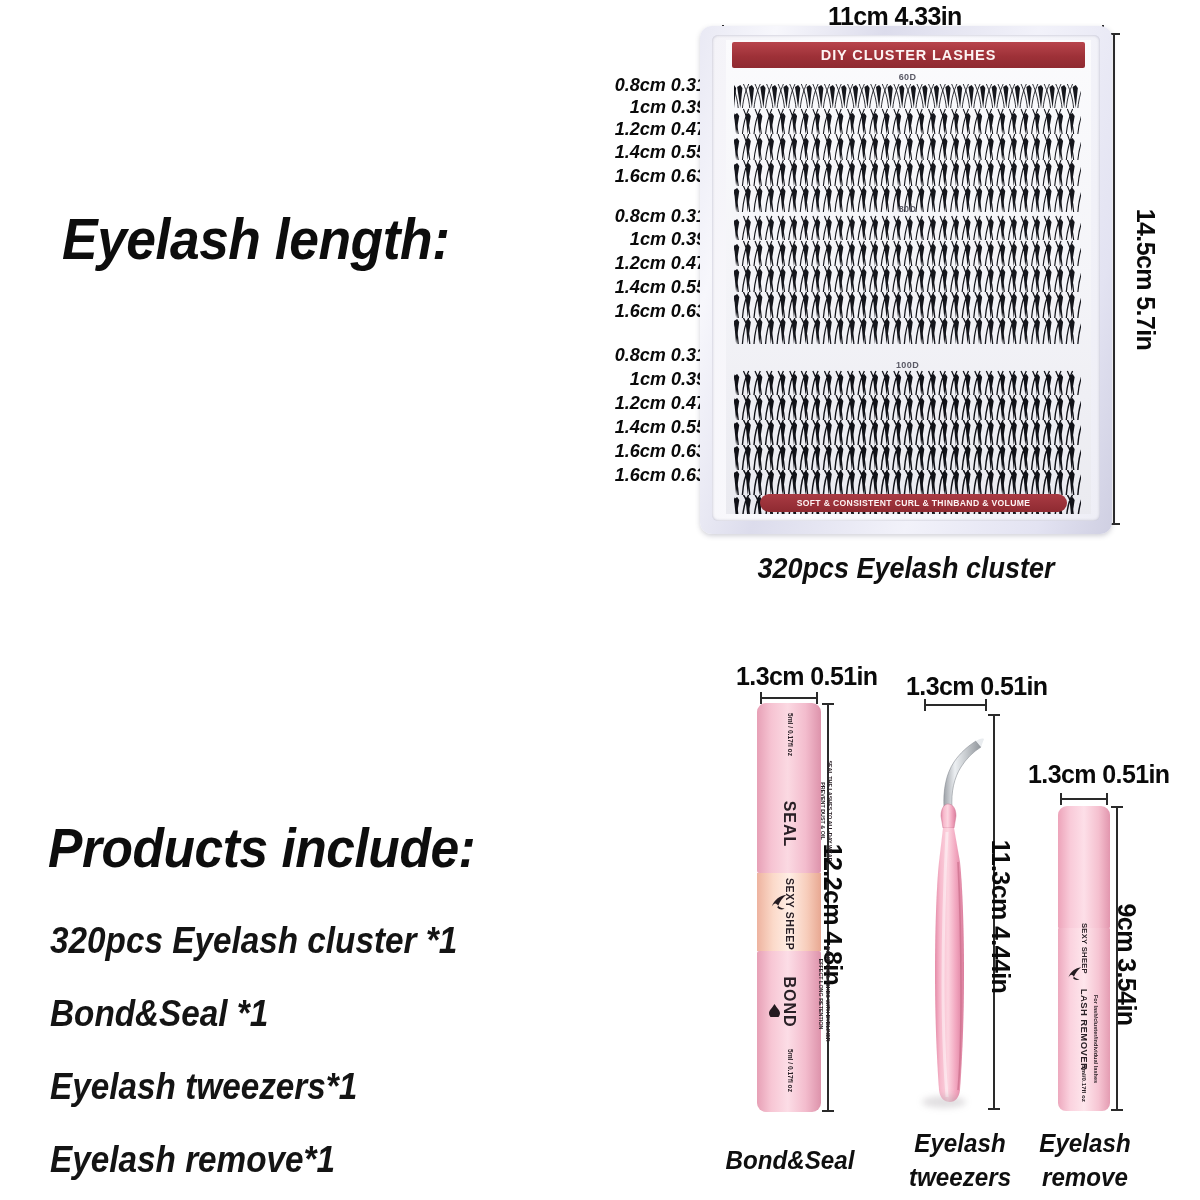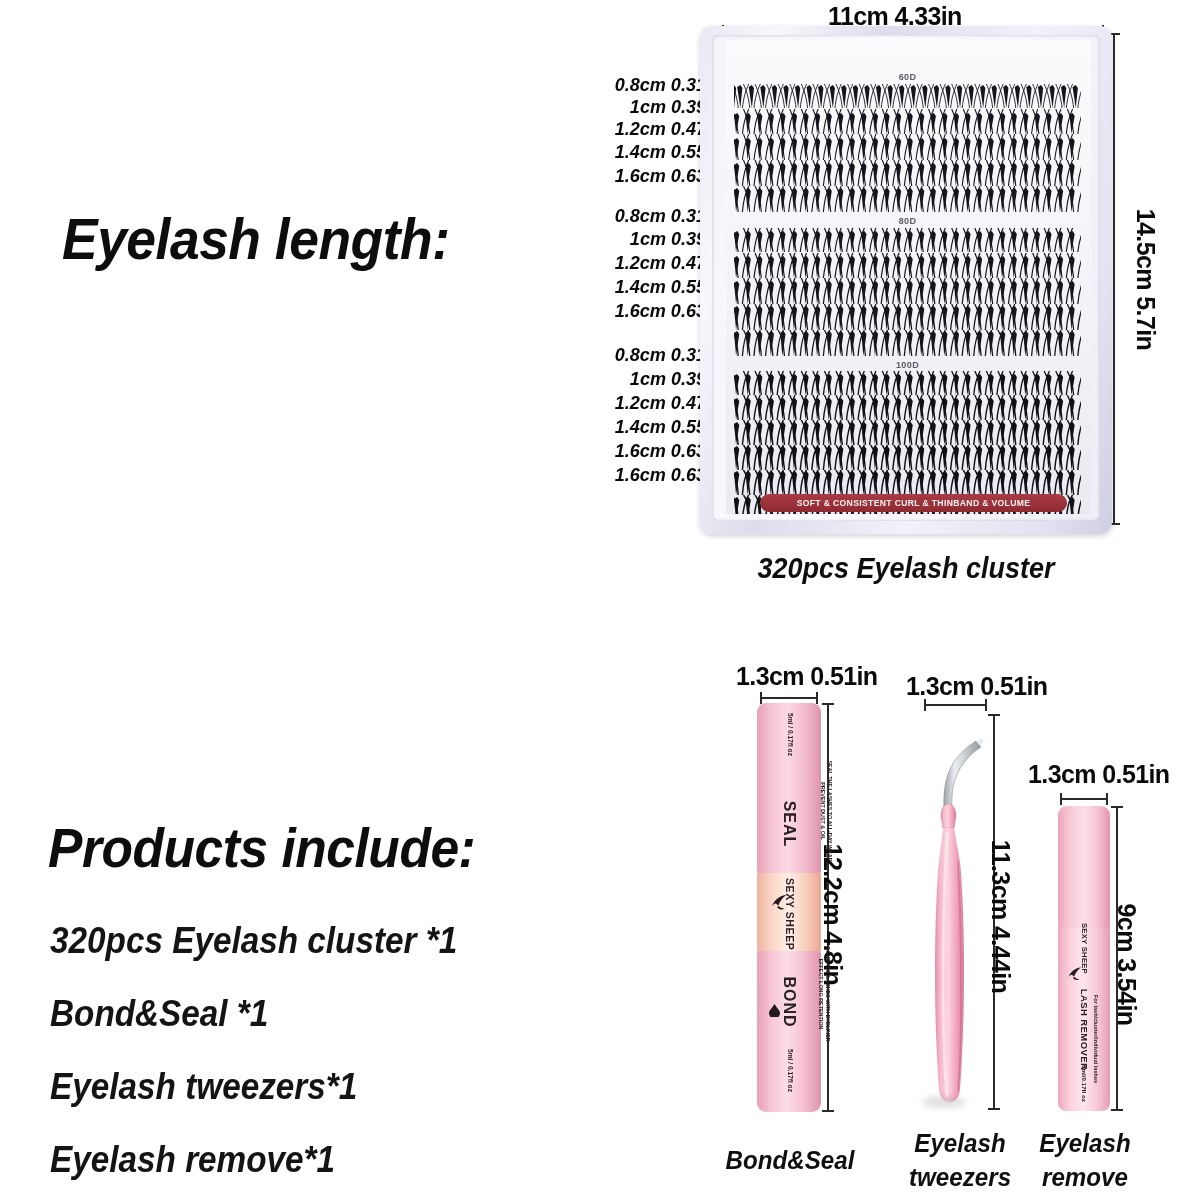--- a/index.html
+++ b/index.html
@@ -249,20 +249,21 @@
   <div class="meas" style="right:478px; top:392px;">1.2cm 0.47in</div>
   <div class="meas" style="right:478px; top:416px;">1.4cm 0.55in</div>
   <div class="meas" style="right:478px; top:440px;">1.6cm 0.63in</div>
   <div class="meas" style="right:478px; top:464px;">1.6cm 0.63in</div>
 
   <div id="lash-tray-figure">
     <div class="tray-case"></div>
     <div class="tray-case-inner"></div>
     <div class="tray-sheet">
 
+      <div class="tray-banner">DIY CLUSTER LASHES</div>
 
       <div class="lash-block" style="top:42px; height:130px;">
         <div class="lash-block-label">60D</div>
         <div class="lash-row" style="height:26px;">
           <svg viewBox="0 0 330 26" preserveAspectRatio="none" aria-hidden="true">
             <g fill="#111218">
               <g id="c60a">
                   <path d="M0 26 L-3 5 L0 3 L2 6 Z"></path>
                 </g>
             </g>
@@ -441,21 +442,21 @@
                        M178 26 L176 4 L179 2 L181 5 Z M189 26 L187 4 L190 2 L192 5 Z M200 26 L198 4 L201 2 L203 5 Z M211 26 L209 4 L212 2 L214 5 Z
                        M222 26 L220 4 L223 2 L225 5 Z M233 26 L231 4 L234 2 L236 5 Z M244 26 L242 4 L245 2 L247 5 Z M255 26 L253 4 L256 2 L258 5 Z
                        M266 26 L264 4 L267 2 L269 5 Z M277 26 L275 4 L278 2 L280 5 Z M288 26 L286 4 L289 2 L291 5 Z M299 26 L297 4 L300 2 L302 5 Z
                        M310 26 L308 4 L311 2 L313 5 Z M321 26 L319 4 L322 2 L324 5 Z"></path>
             </g>
           </svg>
 
         </div>
       </div>
 
-      <div class="lash-block" style="top:186px; height:130px;text-align:right;">
+      <div class="lash-block" style="top:174px; height:130px;text-align:right;">
         <div class="lash-block-label">80D</div>
         <div class="lash-row" style="height:26px;">
           <svg viewBox="0 0 330 26" preserveAspectRatio="none" aria-hidden="true">
             <g stroke="#14151b" stroke-width="1.1" fill="none">
               <path d="M4 26 C3 16 1 9 -2 2 M8 26 C9 16 11 9 14 2 M15 26 C14 16 12 9 9 2 M19 26 C20 16 22 9 25 2
                        M26 26 C25 16 23 9 20 2 M30 26 C31 16 33 9 36 2 M37 26 C36 16 34 9 31 2 M41 26 C42 16 44 9 47 2
                        M48 26 C47 16 45 9 42 2 M52 26 C53 16 55 9 58 2 M59 26 C58 16 56 9 53 2 M63 26 C64 16 66 9 69 2
                        M70 26 C69 16 67 9 64 2 M74 26 C75 16 77 9 80 2 M81 26 C80 16 78 9 75 2 M85 26 C86 16 88 9 91 2
                        M92 26 C91 16 89 9 86 2 M96 26 C97 16 99 9 102 2 M103 26 C102 16 100 9 97 2 M107 26 C108 16 110 9 113 2
                        M114 26 C113 16 111 9 108 2 M118 26 C119 16 121 9 124 2 M125 26 C124 16 122 9 119 2 M129 26 C130 16 132 9 135 2

